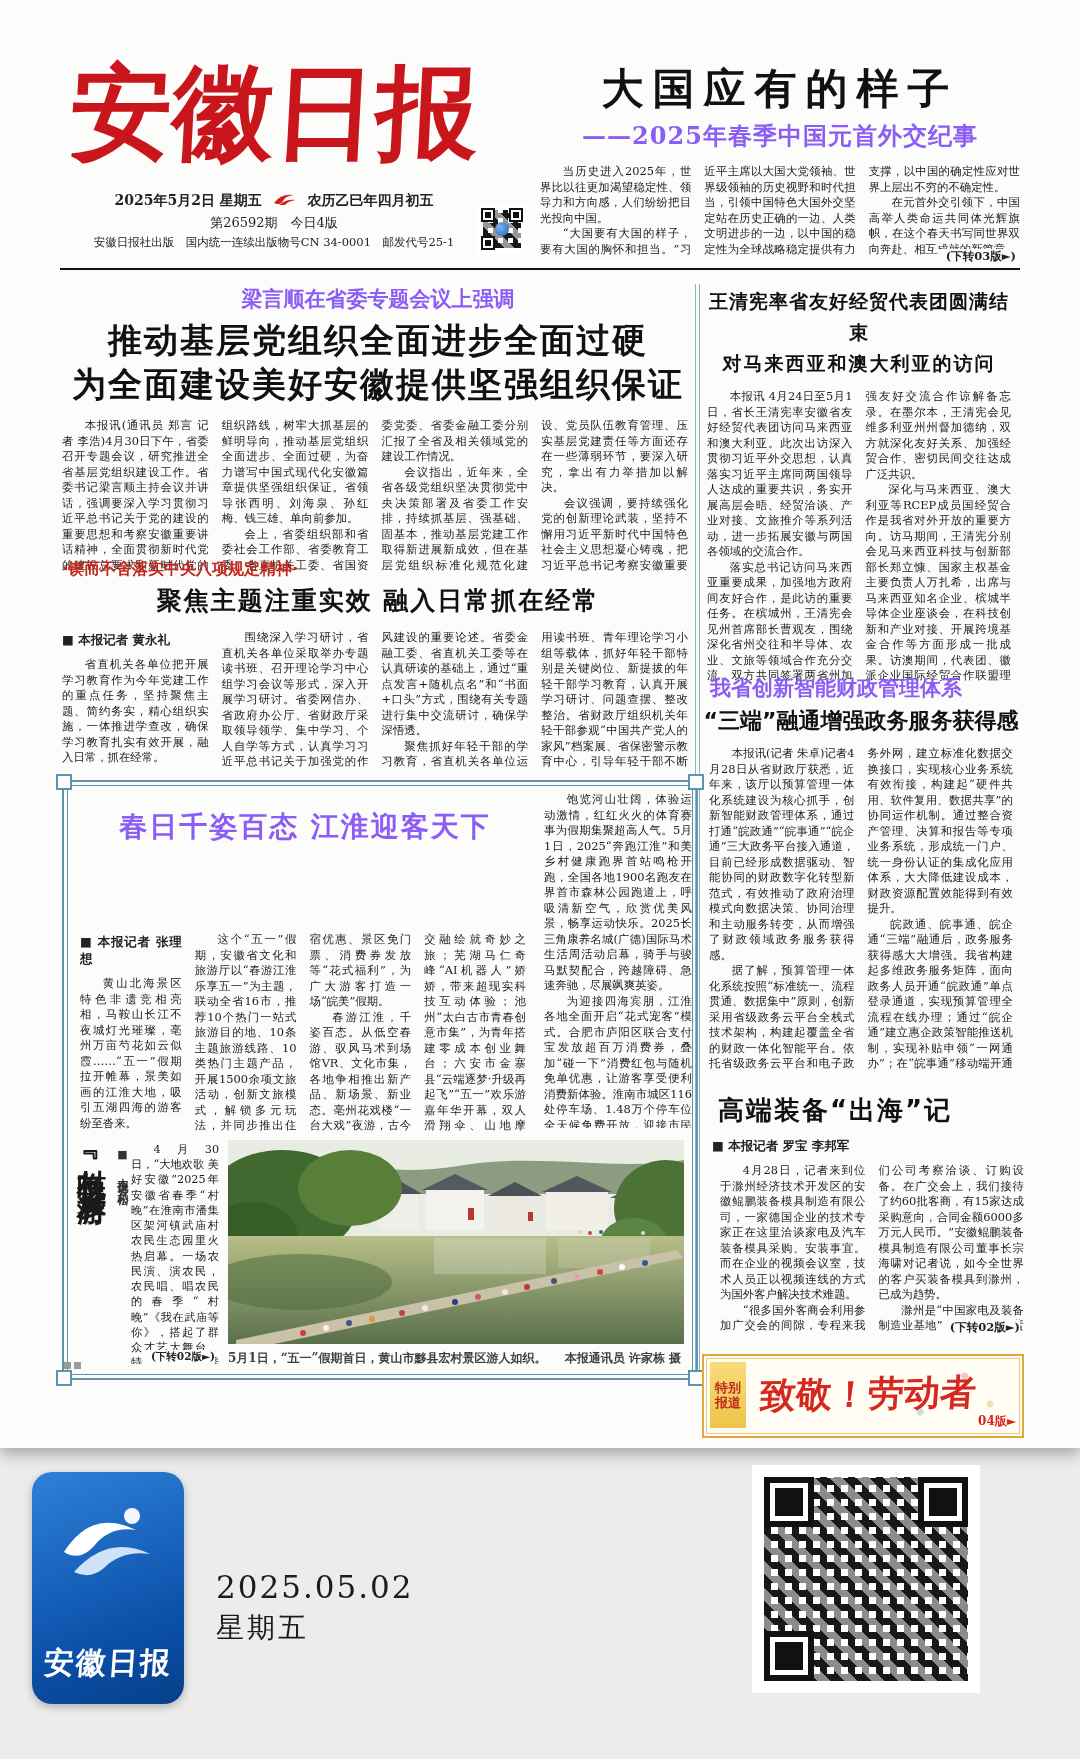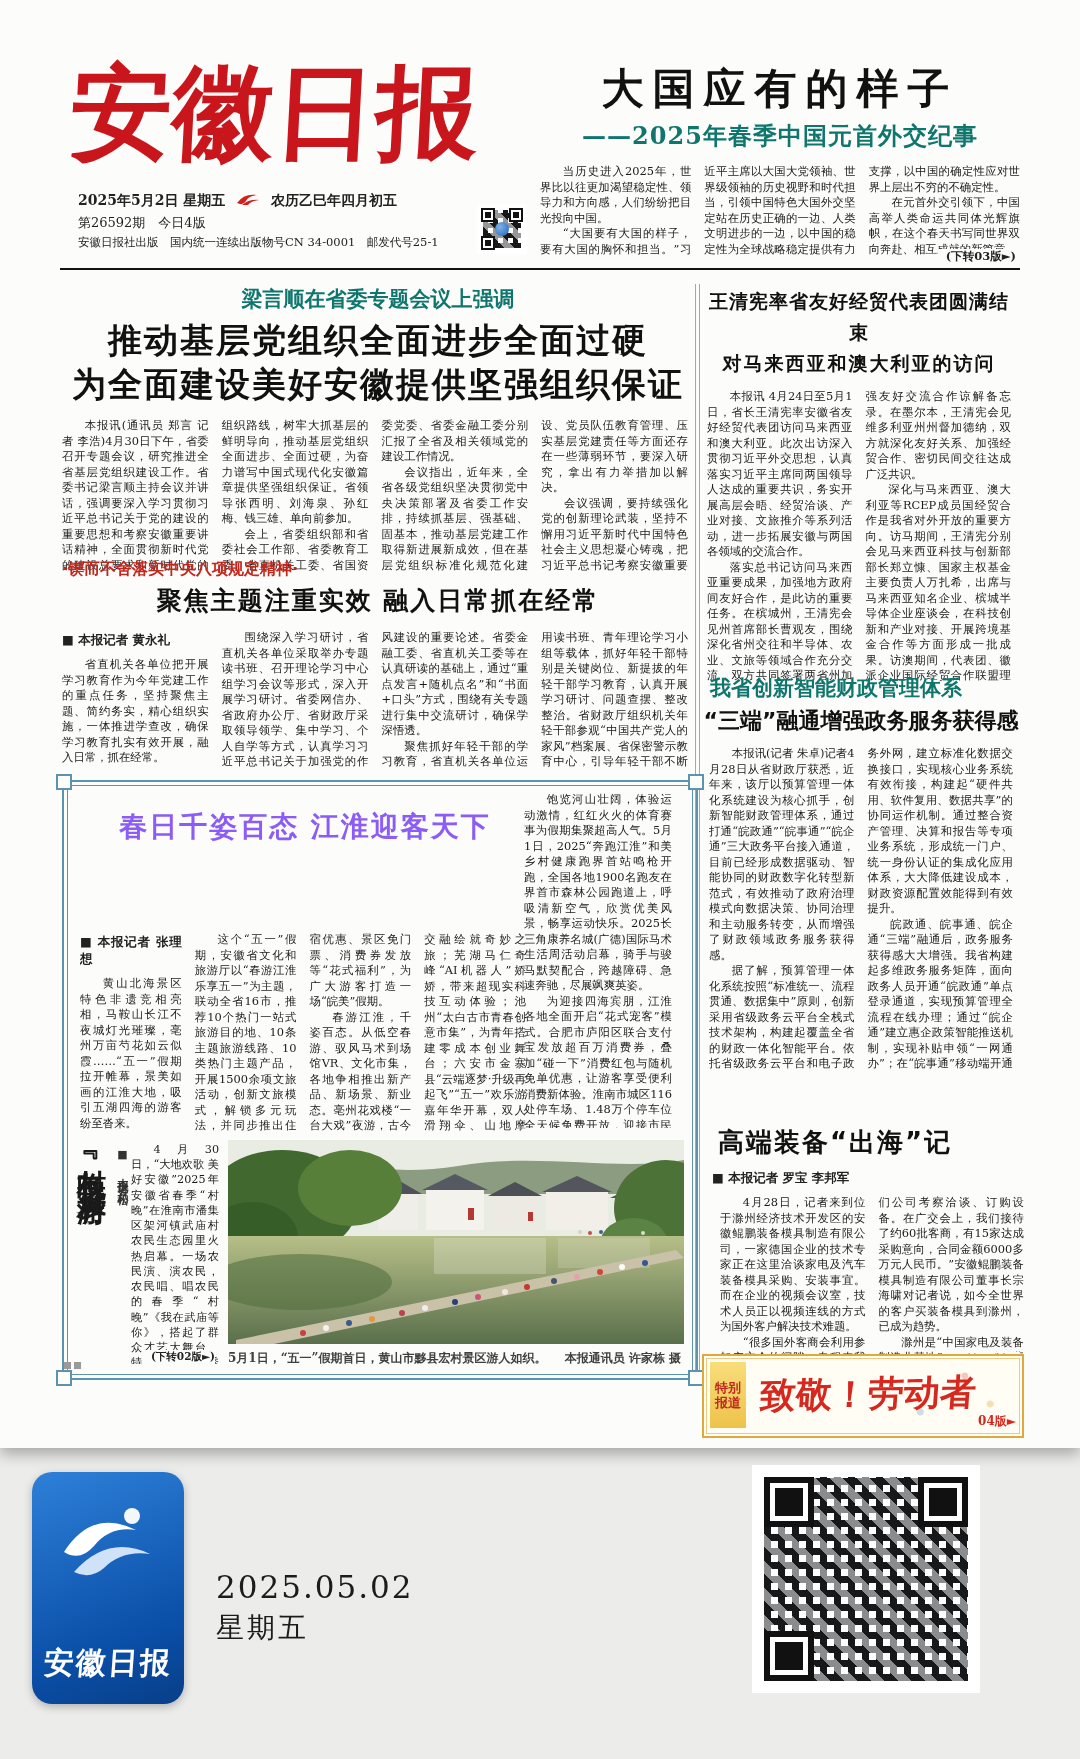--- a/index.html
+++ b/index.html
@@ -5,21 +5,21 @@
   html,body{margin:0;padding:0;}
   body{width:1080px;height:1759px;position:relative;background:#ecedeb;overflow:hidden;
        font-family:"DejaVu Serif","Liberation Serif",serif;}
   .paper{position:absolute;left:0;top:0;width:1080px;height:1448px;background:#fcfcfa;
          box-shadow:0 6px 14px rgba(0,0,0,.30);}
   .abs{position:absolute;}
   
   .mast-title{left:64px;top:52px;width:420px;height:130px;font-family:"DejaVu Serif",serif;
       font-weight:900;font-size:102px;line-height:120px;color:#c9161d;text-align:center;
       letter-spacing:0px;transform:skewX(-3deg);}
-  .mast-info{left:78px;top:190px;width:392px;color:#222;}
+  .mast-info{left:78px;top:190px;width:392px;text-align:center;color:#222;}
   .mi1{font-size:14px;font-weight:bold;line-height:21px;}
   .mi1 .phx{display:inline-block;vertical-align:-2px;margin:0 6px;}
   .mi2{font-size:13px;line-height:20px;}
   .mi3{font-size:11.5px;line-height:18px;}
   
   .qr{background:#fff;position:relative;}
   .qr .mat{position:absolute;inset:6px;
      background-image:
        repeating-linear-gradient(45deg,rgba(255,255,255,.55) 0 7px,transparent 7px 15px),
        repeating-linear-gradient(0deg,#17181a 0 5px,transparent 5px 10px),
@@ -36,39 +36,39 @@
   .qr-big .mat{inset:12px;
      background-image:
        repeating-linear-gradient(45deg,rgba(255,255,255,.5) 0 9px,transparent 9px 19px),
        repeating-linear-gradient(0deg,#17181a 0 7px,transparent 7px 14px),
        repeating-linear-gradient(90deg,#17181a 0 7px,#fff 7px 14px);}
   .qr-big .fd{width:38px;height:38px;border-width:6px;}
   .qr-big .fd::after{inset:5px;}
   .qr-big .f1{left:12px;top:12px;} .qr-big .f2{right:12px;top:12px;} .qr-big .f3{left:12px;bottom:12px;}
   
   .h-sans{font-family:"DejaVu Sans","Liberation Sans",sans-serif;font-weight:900;color:#111;text-align:center;}
-  .h-serif{font-family:"DejaVu Serif",serif;font-weight:bold;color:#0f766e;text-align:center;}
+  .h-serif{font-family:"DejaVu Serif",serif;font-weight:bold;color:#8b5cf6;text-align:center;}
   .cols{column-gap:13px;text-align:justify;overflow:hidden;}
   .cols p{margin:0;text-indent:2em;font-size:11.4px;line-height:1.36;color:#1b1b1b;}
   .c2{column-count:2;} .c3{column-count:3;} .c4{column-count:4;}
   .byline{font-family:"DejaVu Sans",sans-serif;font-weight:bold;font-size:12.5px;
       color:#222;margin:2px 0 8px 0;}
   .cont{position:absolute;right:4px;bottom:0;background:#fcfcfa;padding-left:8px;
       font-weight:bold;font-size:11.5px;color:#222;}
   .rule{background:#121212;}
   .vdivider{left:695px;top:284px;width:3px;height:1092px;border-left:1px solid #8fafc2;
       border-right:1px solid #8fafc2;}
   .kicker-red{color:#c3261c;font-family:"DejaVu Sans",sans-serif;font-weight:bold;font-size:16px;}
   
   .fbox{left:62px;top:780px;width:632px;height:596px;border:2px solid #5d93ad;}
   .fbox .inner{position:absolute;inset:3px;border:1px solid #5d93ad;}
   .fcorner{position:absolute;width:12px;height:12px;border:2px solid #5d93ad;background:#fcfcfa;}
   .fc1{left:-8px;top:-8px;} .fc2{right:-8px;top:-8px;} .fc3{left:-8px;bottom:-8px;} .fc4{right:-8px;bottom:-8px;}
   .fb-title{left:18px;top:26px;width:446px;font-size:28px;letter-spacing:2px;color:#8b5cf6;}
-  .fb-right{right:24px;top:10px;width:148px;height:336px;overflow:hidden;text-align:justify;margin-left:40px;}
+  .fb-right{right:4px;top:10px;width:148px;height:336px;overflow:hidden;text-align:justify;margin-left:40px;}
   .fb-right p{margin:0;text-indent:2em;font-size:11.4px;line-height:1.36;color:#1b1b1b;}
   .fb-cols{left:16px;top:150px;width:446px;height:202px;}
   .cunwan{left:8px;top:360px;width:152px;height:222px;display:flex;}
   .cw-vtitle{writing-mode:vertical-rl;font-family:"DejaVu Serif",serif;font-weight:900;
       font-size:29px;line-height:40px;color:#1a1a1a;letter-spacing:4px;}
   .cw-vby{writing-mode:vertical-rl;font-size:11px;font-weight:bold;color:#333;
       margin:6px 2px 0 2px;letter-spacing:2px;font-family:"DejaVu Sans",sans-serif;}
   .cw-text{position:relative;width:88px;height:222px;overflow:hidden;text-align:justify;}
   .cw-text p{margin:0;text-indent:2em;font-size:11.2px;line-height:1.36;color:#1b1b1b;}
   .fb-photo{left:164px;top:358px;width:456px;height:204px;overflow:hidden;}
@@ -298,21 +298,21 @@
       </svg>
     </div>
 
     <div class="abs fb-caption">
       <span>5月1日，“五一”假期首日，黄山市黟县宏村景区游人如织。</span>
       <span class="credit">本报通讯员 许家栋 摄</span>
     </div>
   </div>
 
   <div class="abs" style="left:702px;top:1090px;width:318px;">
-    <div class="h-sans" style="font-size:26px;line-height:40px;text-align:left;padding-left:16px;letter-spacing:2px;margin-top:32px;">高端装备“出海”记</div>
+    <div class="h-sans" style="font-size:26px;line-height:40px;text-align:left;padding-left:16px;letter-spacing:2px;">高端装备“出海”记</div>
     <div class="byline" style="margin:8px 0 0 10px;">■ 本报记者 罗宝 李邦军</div>
     <div class="cols c2" style="position:relative;margin-top:8px;height:172px;width:304px;left:18px;">
       <div>
           <p>4月28日，记者来到位于滁州经济技术开发区的安徽鲲鹏装备模具制造有限公司，一家德国企业的技术专家正在这里洽谈家电及汽车装备模具采购、安装事宜。而在企业的视频会议室，技术人员正以视频连线的方式为国外客户解决技术难题。</p>
           <p>“很多国外客商会利用参加广交会的间隙，专程来我们公司考察洽谈、订购设备。在广交会上，我们接待了约60批客商，有15家达成采购意向，合同金额6000多万元人民币。”安徽鲲鹏装备模具制造有限公司董事长宗海啸对记者说，如今全世界的客户买装备模具到滁州，已成为趋势。</p>
           <p>滁州是“中国家电及装备制造业基地”，扬子品牌曾蜚声海内外，西门</p>
         </div>
       <span class="cont">(下转02版►)</span>
     </div>
   </div>

